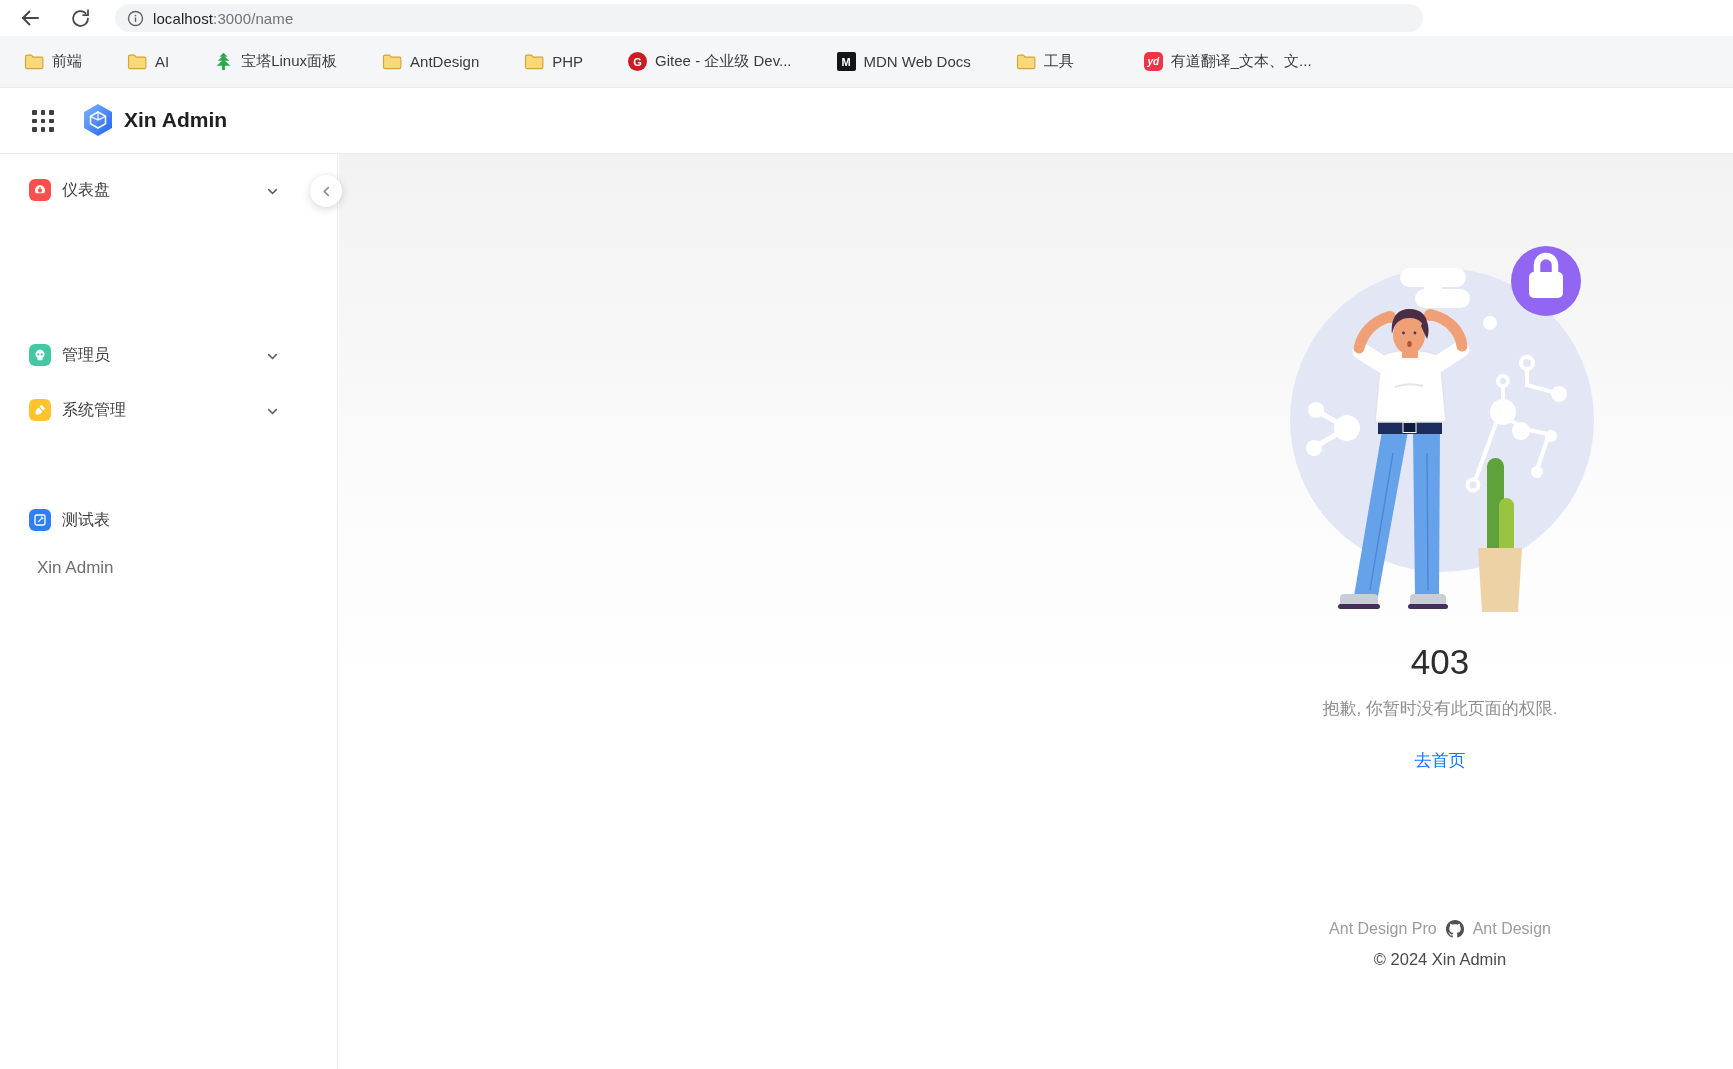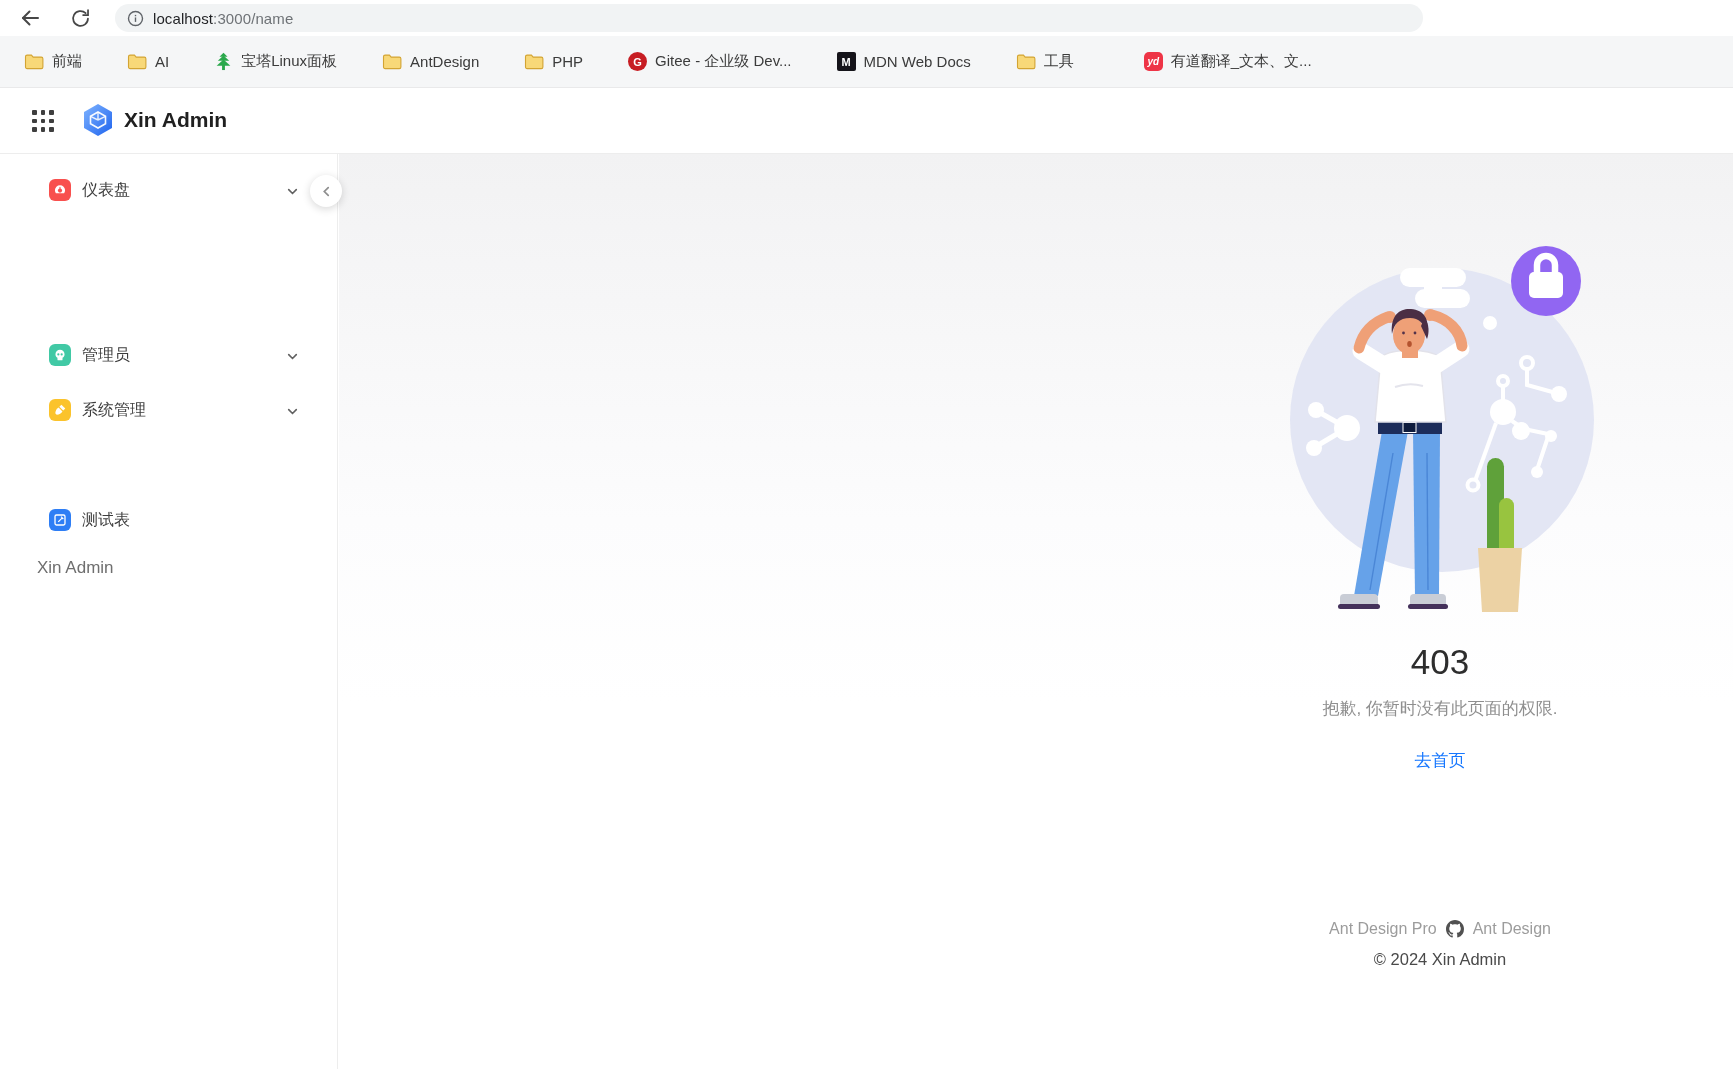--- a/index.html
+++ b/index.html
@@ -33,21 +33,21 @@
   .badge-square { border-radius:2px; }
   .badge-rounded { border-radius:5px; font-size:10px; font-style:italic;margin-left:25px; }
   
   .app-header { position:absolute; left:0; top:88px; width:1733px; height:66px; background:#fff; border-bottom:1px solid #ededed; }
   .grid-icon { position:absolute; left:32px; top:110px; width:22px; height:22px; display:grid; grid-template-columns:repeat(3,4.5px); grid-template-rows:repeat(3,4.5px); gap:4px; cursor:pointer; }
   .grid-icon span { background:#3f3f3f; border-radius:1px; }
   .app-logo { position:absolute; left:80px; top:102px; cursor:pointer; }
   .app-title { position:absolute; left:124px; top:108px; font-size:21px; font-weight:bold; color:#202020; }
   
   .sidebar { position:absolute; left:0; top:154px; width:338px; height:915px; background:#fff; border-right:1px solid #ededed; }
-  .menu-item { position:absolute; left:20px; width:312px; height:44px; display:flex; align-items:center; padding-left:29px; border-radius:8px; cursor:pointer; }
+  .menu-item { position:absolute; left:0; width:312px; height:44px; display:flex; align-items:center; padding-left:29px; border-radius:8px; cursor:pointer; }
   .mi-icon { width:22px; height:22px; border-radius:6px; display:flex; align-items:center; justify-content:center; flex:none; }
   .mi-label { margin-left:11px; font-size:16px; color:#3d3d3d; }
   .mi-chevron { position:absolute; left:266px; top:16px; }
   .sidebar-bottom-label { position:absolute; left:37px; top:404px; font-size:17px; color:#6f6f6f; }
   .collapse-btn {
     position:absolute; left:310px; top:175px; width:32px; height:32px; border-radius:50%;
     background:#fff; box-shadow:0 2px 8px rgba(0,0,0,.16); display:flex; align-items:center; justify-content:center; cursor:pointer; z-index:5;
   }
   
   .main { position:absolute; left:339px; top:154px; width:1632px; height:915px;

